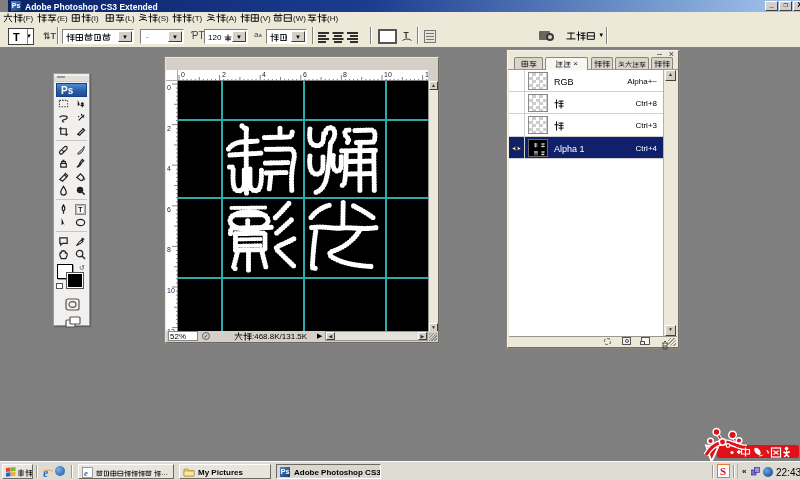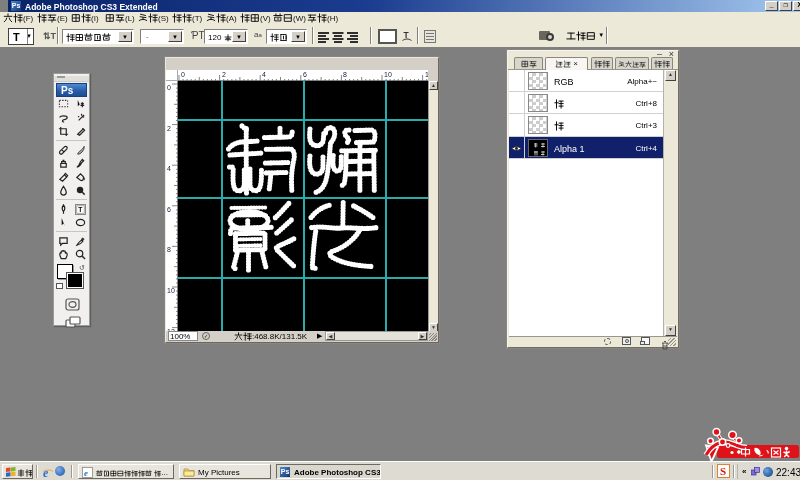--- a/index.html
+++ b/index.html
@@ -574,21 +574,21 @@
           <path d="M110.8,122.4 C106.3,127.5 101.5,132.5 96.8,137.2" stroke="#fff" fill="none" stroke-linecap="round" stroke-linejoin="round" stroke-width="5.1" stroke-dasharray="0 2.8"></path>
           <path d="M113.3,138.9 C108.3,143.5 102.8,148.5 97.7,152.9" stroke="#fff" fill="none" stroke-linecap="round" stroke-linejoin="round" stroke-width="5.1" stroke-dasharray="0 2.8"></path>
           <path d="M115.8,157.8 C110,161 103.5,163.5 99.7,165.5 C97.8,166.5 97.8,168 99.5,169.3 C105,174.5 111,180.5 116.6,185.8" stroke="#fff" fill="none" stroke-linecap="round" stroke-linejoin="round" stroke-width="5.1" stroke-dasharray="0 2.8"></path>
         </svg>
       </div>
 <div id="vscroll">
         <div class="sbtn" style="left:0;top:0;width:9px;height:9px">▲</div>
         <div class="sbtn" style="left:0;bottom:0;width:9px;height:9px">▼</div>
       </div>
 <div id="dstatus">
-<div style="position:absolute;left:2px;top:0px;width:30px;height:10px;background:#fff;border:1px solid #888;font-size:8px;padding:0px 1px">100%</div>
+<div style="position:absolute;left:2px;top:0px;width:30px;height:10px;background:#fff;border:1px solid #888;font-size:8px;padding:0px 1px">52%</div>
 <div style="position:absolute;left:36px;top:1px;width:8px;height:8px;border:1px solid #666;border-radius:50%;font-size:5px;text-align:center;line-height:7px">✓</div>
 <div style="position:absolute;left:68px;top:1px"><svg class="hz" style="" width="9" height="9" viewBox="0 0 12 12">
             <use href="#gC"></use>
           </svg><svg class="hz" style="" width="9" height="9" viewBox="0 0 12 12">
             <use href="#gD"></use>
           </svg>:468.8K/131.5K</div>
 <div style="position:absolute;left:151px;top:1px;font-size:7px">▶</div>
 <div style="position:absolute;left:159px;top:0;width:103px;height:10px;background:#e4e1d8;border:1px solid #999">
 <div class="sbtn" style="left:0;top:0;width:9px;height:8px">◀</div>
           <div class="sbtn" style="right:0;top:0;width:9px;height:8px">▶</div>
@@ -764,21 +764,21 @@
           <use href="#gH"></use>
         </svg> <svg class="hz" style="" width="7" height="7" viewBox="0 0 12 12">
           <use href="#gD"></use>
         </svg>...</span>
     </div>
 <div class="tbtn" style="left:179px;width:92px">
       <svg width="12" height="10" viewBox="0 0 12 10" style="position:absolute;left:3px;top:2px">
         <path d="M1,2 h4 l1,1.5 h5 V9 H1 Z" fill="#f5d478" stroke="#a98d35" stroke-width="0.7"></path>
         <path d="M1,4 h10 V9 H1 Z" fill="#ffe79c" stroke="#a98d35" stroke-width="0.7"></path>
       </svg>
-      <span style="position:absolute;left:18px;top:3px;font-weight:normal">My Pictures</span>
+      <span style="position:absolute;left:18px;top:3px;font-weight:bold">My Pictures</span>
     </div>
 <div class="tbtn" style="left:276px;width:105px;border-color:#6e6a62 #fff #fff #6e6a62;background:#dad7ce">
       <span style="position:absolute;left:3px;top:2px;width:10px;height:10px;background:linear-gradient(135deg,#4e8ad4,#16336e);color:#fff;font-size:7px;font-weight:bold;line-height:10px;text-align:center">Ps</span>
       <span style="position:absolute;left:17px;top:3px;font-weight:bold">Adobe Photoshop CS3...</span>
     </div>
 <div class="qsep" style="left:712px"></div>
 <div style="position:absolute;left:717px;top:2px;width:13px;height:14px;background:#fff;border:1px solid #e08030">
       <span style="position:absolute;left:2px;top:0px;color:#d01818;font-weight:bold;font-size:11px;font-family:'Liberation Serif',serif">S</span>
     </div>
 <div class="qsep" style="left:733px"></div>

